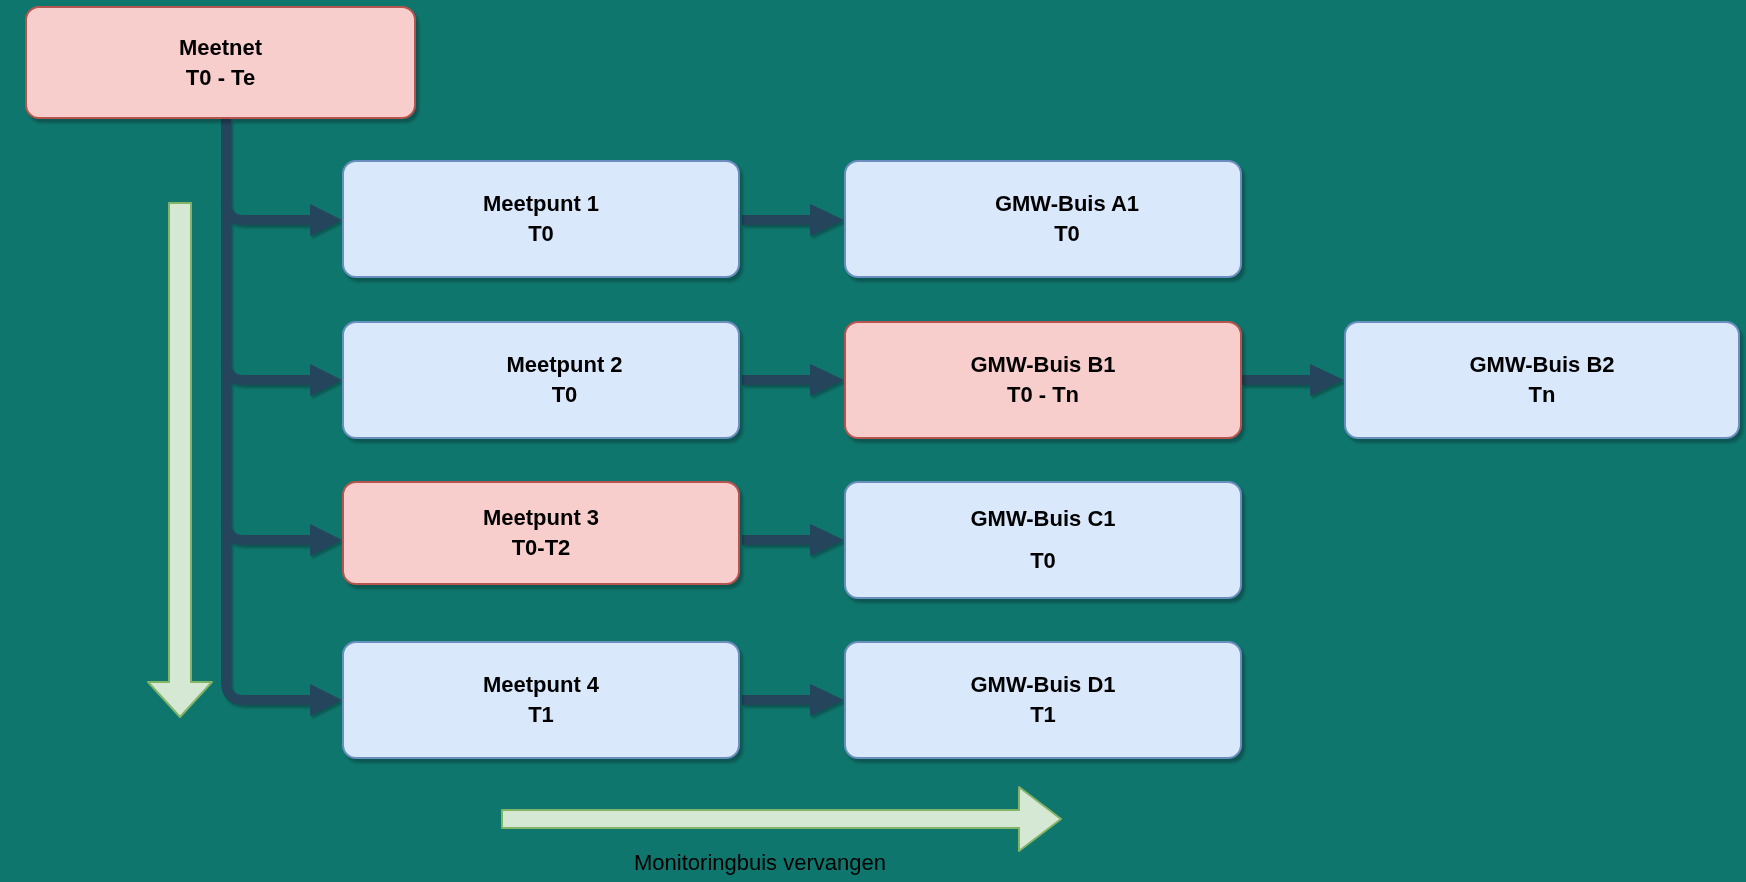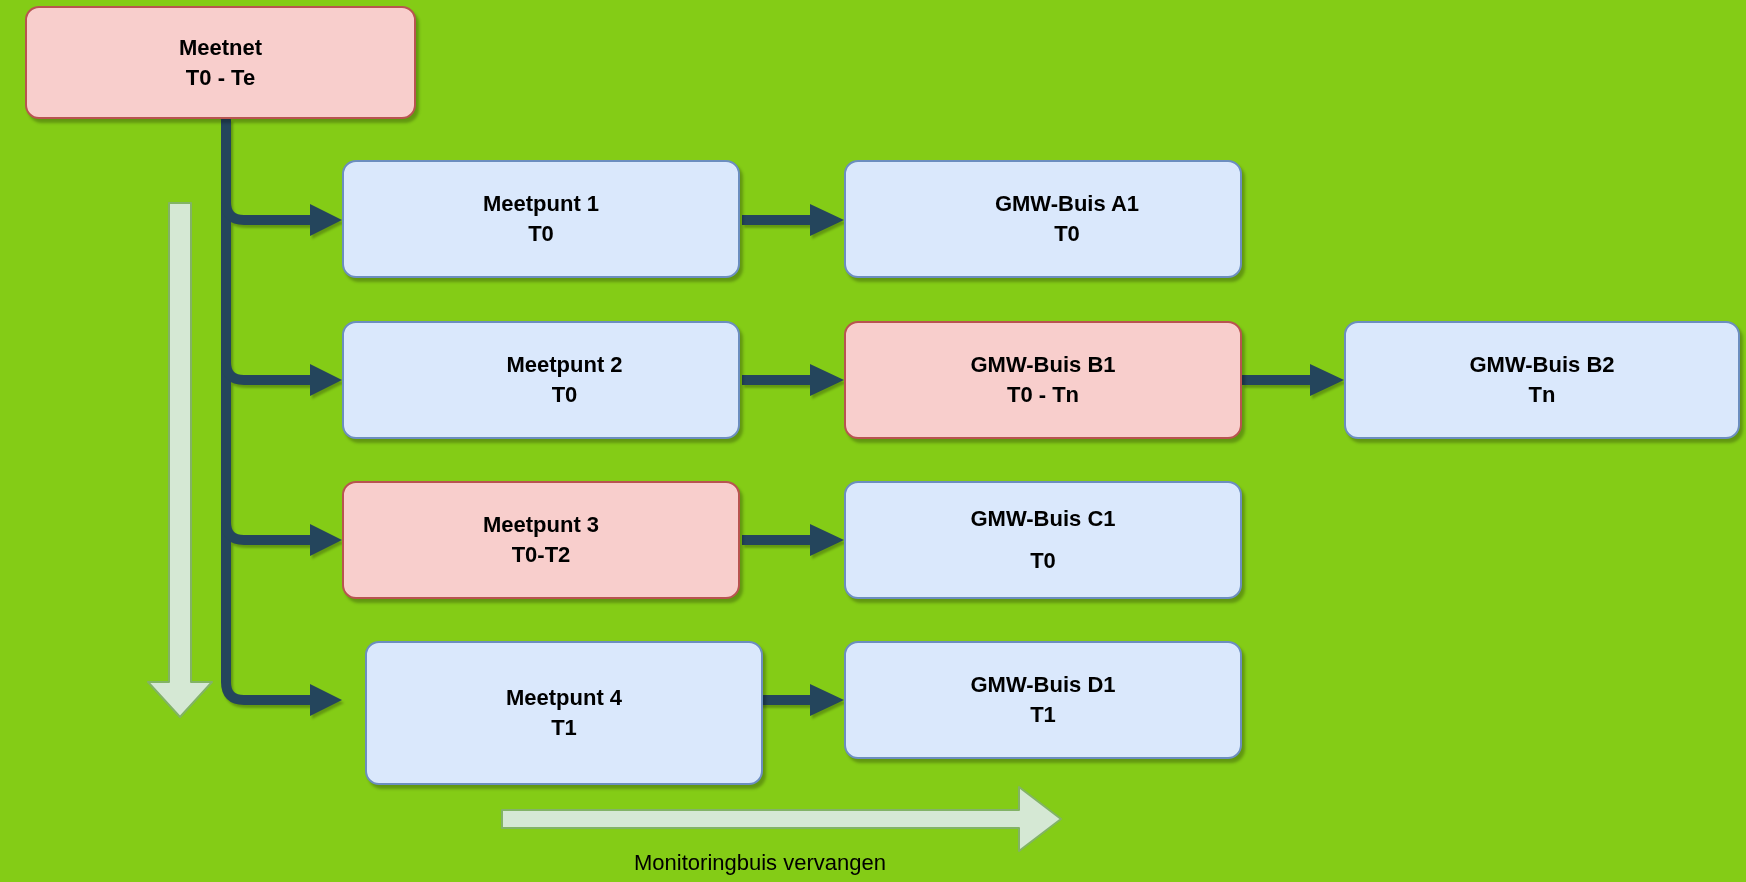--- a/index.html
+++ b/index.html
@@ -1,20 +1,20 @@
 <!DOCTYPE html>
 <html style="--node-blue-fill: #dae8fc; --node-blue-border: #6c8ebf; --node-red-fill: #f8cecc; --node-red-border: #b85450; --connector-dark: #24455c; --arrow-green-fill: #d5e8d4; --arrow-green-border: #82b366;"><head>
 <meta charset="utf-8">
 <style>
   html, body { margin: 0; padding: 0; background: #ffffff; }
   .stage {
     position: relative;
     width: 1746px;
     height: 882px;
-    background: #84cc16;
+    background: #0f766e;
     font-family: "Liberation Sans", sans-serif;
     overflow: hidden;
   }
   .layer {
     position: absolute;
     left: 0; top: 0;
   }
   .node {
     position: absolute;
     box-sizing: border-box;
@@ -105,26 +105,26 @@
   <div class="node blue" style="left:342px; top:160px; width:398px; height:118px;">
     <div>Meetpunt 1</div>
     <div>T0</div>
   </div>
 
   <div class="node blue" style="left:342px; top:321px; width:398px; height:118px;padding-left:47px;">
     <div>Meetpunt 2</div>
     <div>T0</div>
   </div>
 
-  <div class="node red" style="left:342px; top:481px; width:398px; height:118px;">
+  <div class="node red" style="left:342px; top:481px; width:398px; height:104px;">
     <div>Meetpunt 3</div>
     <div>T0-T2</div>
   </div>
 
-  <div class="node blue" style="left:342px; top:641px; width:398px; height:144px;margin-left:23px;">
+  <div class="node blue" style="left:342px; top:641px; width:398px; height:118px;">
     <div>Meetpunt 4</div>
     <div>T1</div>
   </div>
 
   <div class="node blue" style="left:844px; top:160px; width:398px; height:118px;padding-left:48px;">
     <div>GMW-Buis A1</div>
     <div>T0</div>
   </div>
 
   <div class="node red" style="left:844px; top:321px; width:398px; height:118px;">

